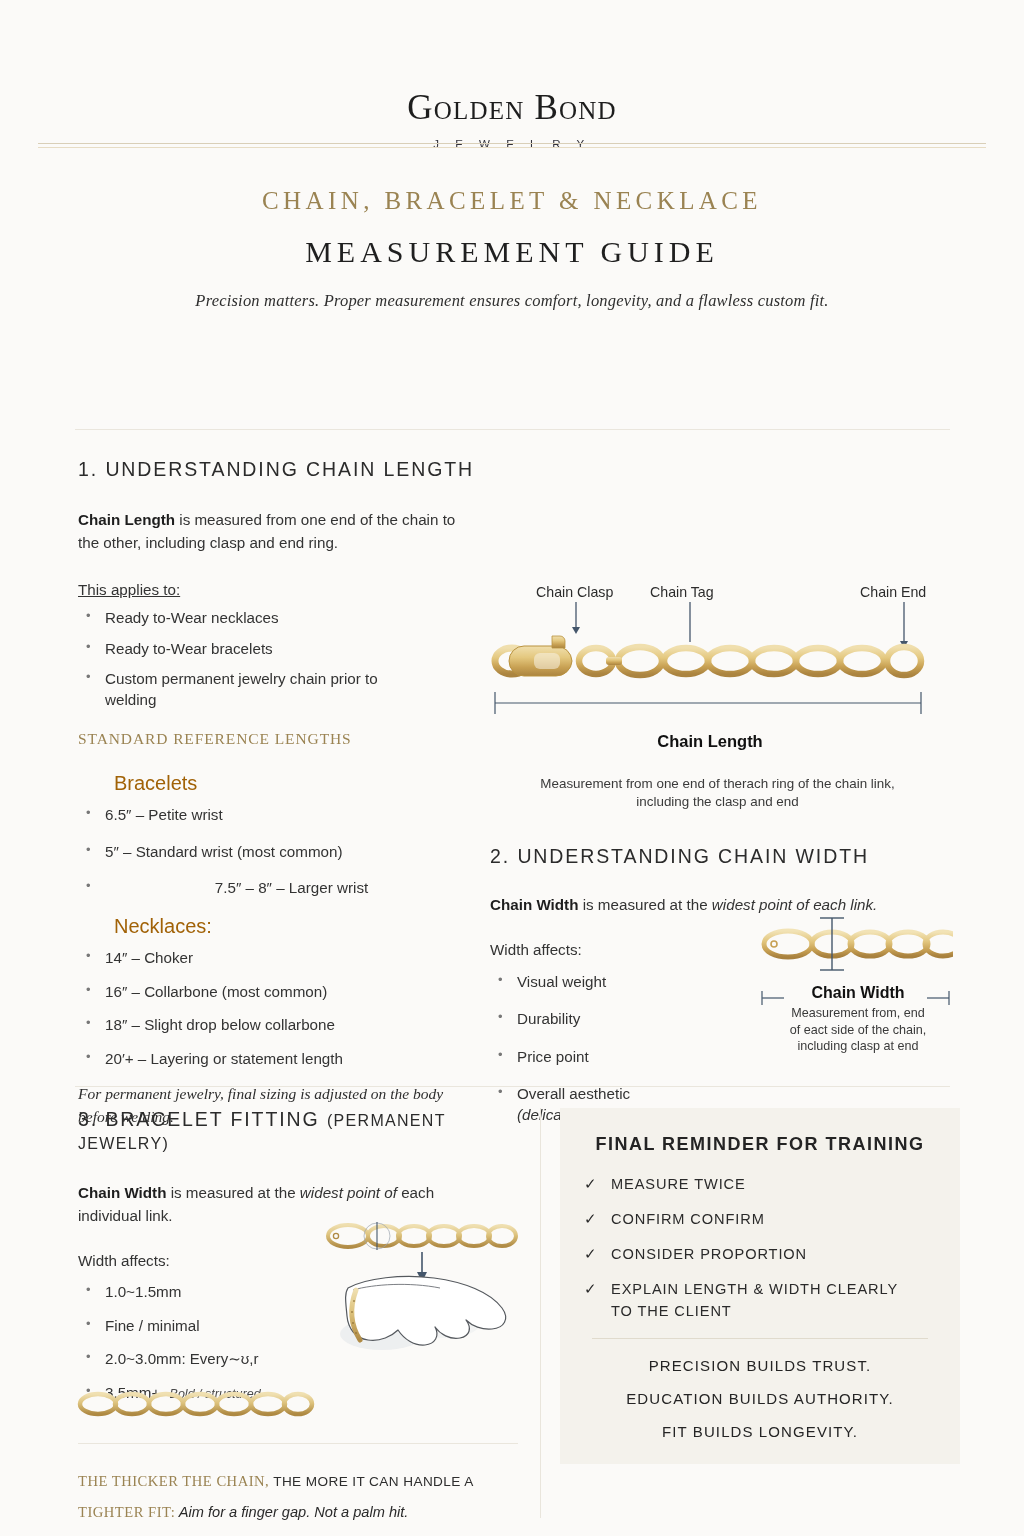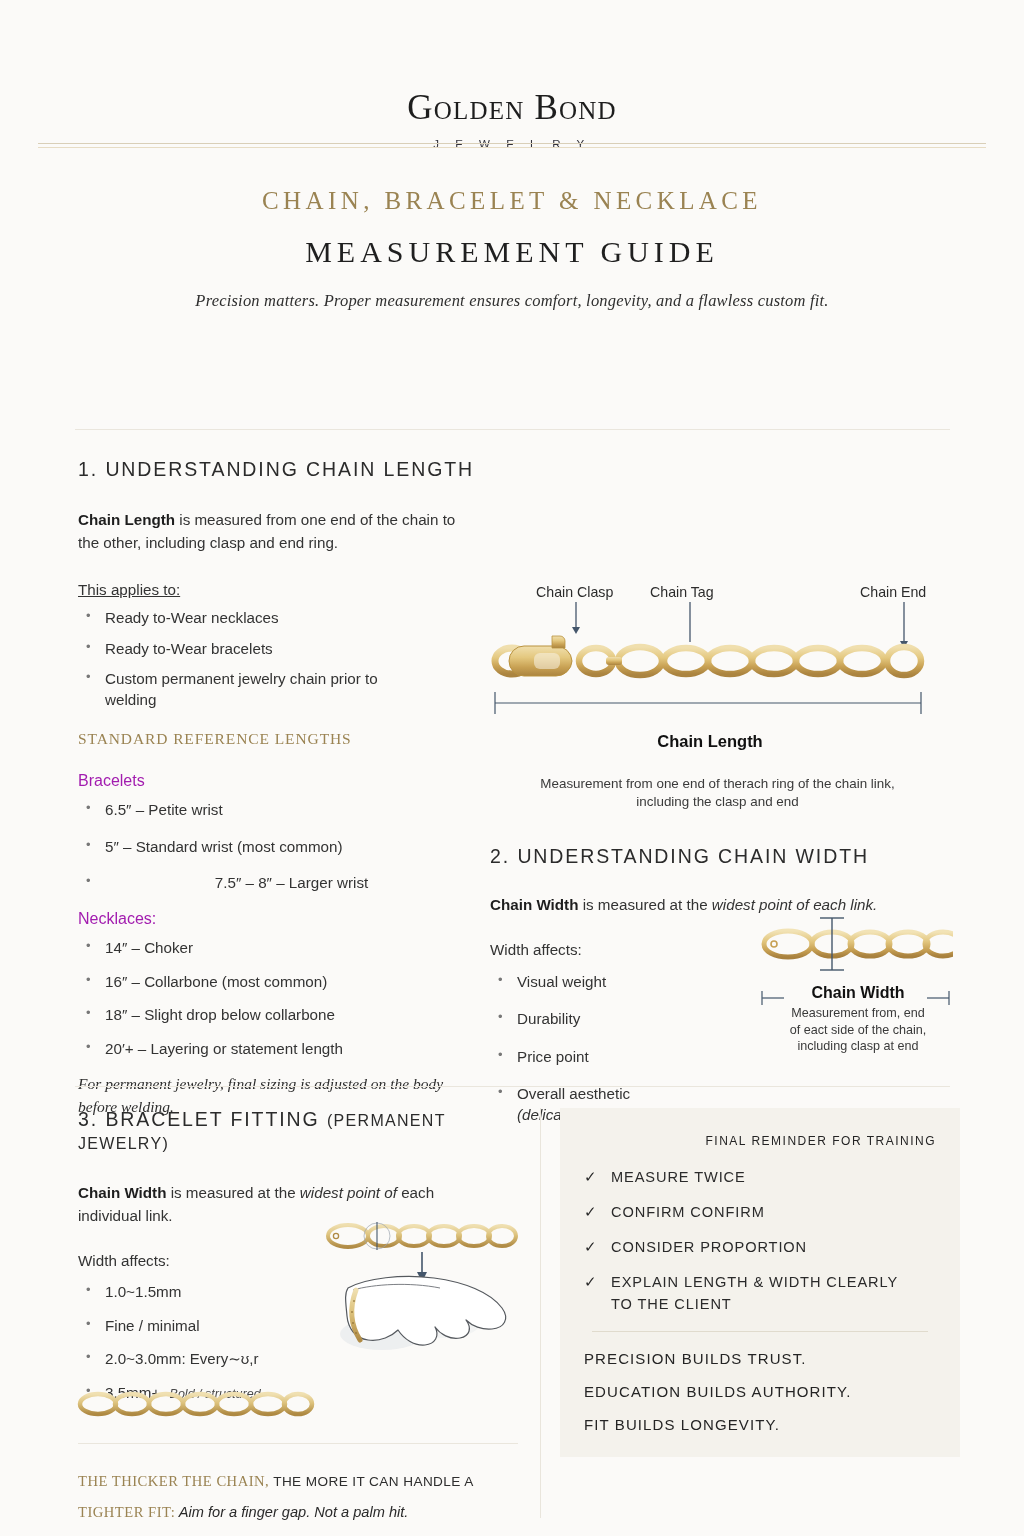--- a/index.html
+++ b/index.html
@@ -68,21 +68,21 @@
     font-size: 15.2px; color: #333; line-height: 1.35;
   }
   ul.bullets li::before {
     content: "•"; position: absolute; left: 8px; top: -1px;
     color: #777; font-size: 13px;
   }
   .gold-head {
     font-family: "Liberation Serif", serif;
     color: #9a8352; font-size: 15.5px; letter-spacing: 0.9px;
   }
-  .sublist-title { font-size: 16px; color: #a21caf; }
+  .sublist-title { font-size: 20px; color: #a16207; margin-left: 36px; }
   .note-italic {
     font-family: "Liberation Serif", serif; font-style: italic;
     font-size: 15.5px; line-height: 1.45; color: #2d2d2d;
   }
 
   
   .col-left  { position: absolute; left: 78px; top: 370px; width: 400px; }
   .col-right { position: absolute; left: 490px; top: 486px; width: 470px; }
   .sec3-left { position: absolute; left: 78px; top: 1020px; width: 440px; }
   .sec3-right{ position: absolute; left: 560px; top: 1020px; width: 400px; }
@@ -110,32 +110,32 @@
   .wdiag-cap {
     text-align: center; font-size: 12.6px; color: #3a3a3a; line-height: 1.32;
     margin-top: 3px;
   }
 
   
   .reminder {
     background: #f4f2ec; padding: 26px 24px 22px 24px; width: 400px;
   }
   .reminder h3 {
-    font-size: 12px; font-weight: 400; letter-spacing: 1.5px;
-    color: #242424; text-align: right; margin-bottom: 19px;
+    font-size: 18px; font-weight: 700; letter-spacing: 1.5px;
+    color: #242424; text-align: center; margin-bottom: 19px;
   }
   .check-list { list-style: none; }
   .check-list li {
     position: relative; padding-left: 27px; margin-bottom: 14px;
     font-size: 14.6px; letter-spacing: 0.9px; color: #2a2a2a; line-height: 1.45;
   }
   .check-list li .ck { position: absolute; left: 0; top: -1px; font-size: 15px; }
   .rem-sep { height: 1px; background: #e0dbcd; margin: 16px 8px 18px 8px; }
   .motto {
-    text-align: left; font-size: 15px; letter-spacing: 1.1px;
+    text-align: center; font-size: 15px; letter-spacing: 1.1px;
     color: #242424; margin-bottom: 16px;
   }
   .motto:last-child { margin-bottom: 2px; }
 
   
   .hand-wrap { position: absolute; left: 322px; top: 1128px; width: 205px; }
   .hand-cap {
     text-align: center; font-size: 15.5px; font-style: italic;
     color: #2c2c2c; line-height: 1.3; margin-top: 2px;
   }

